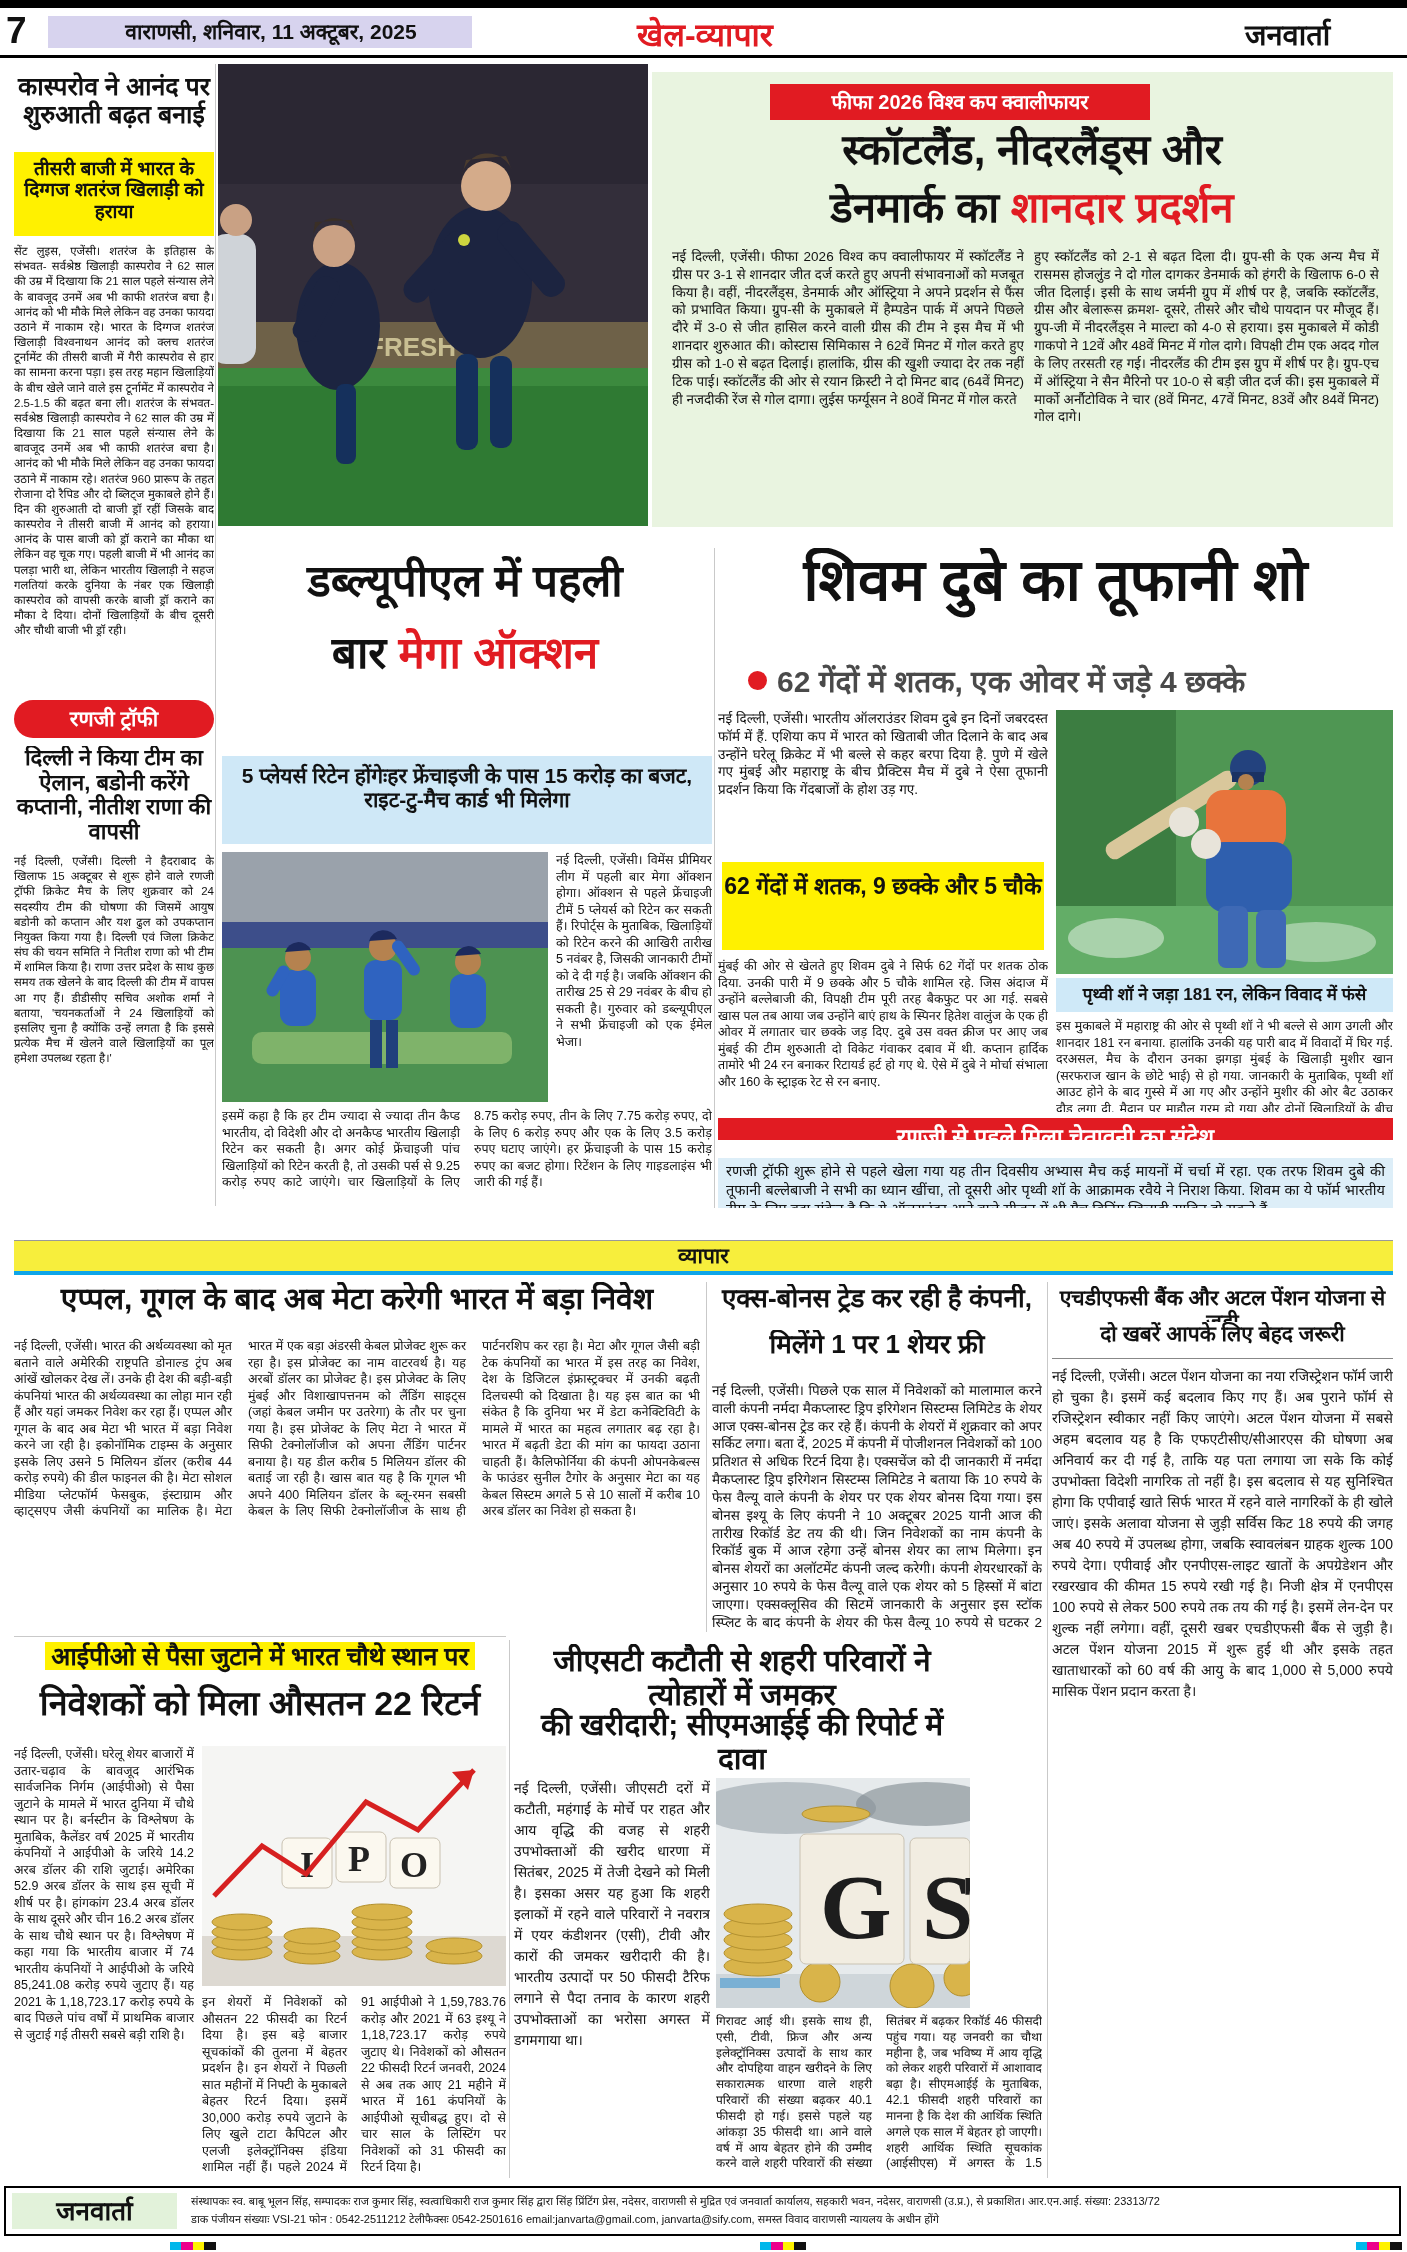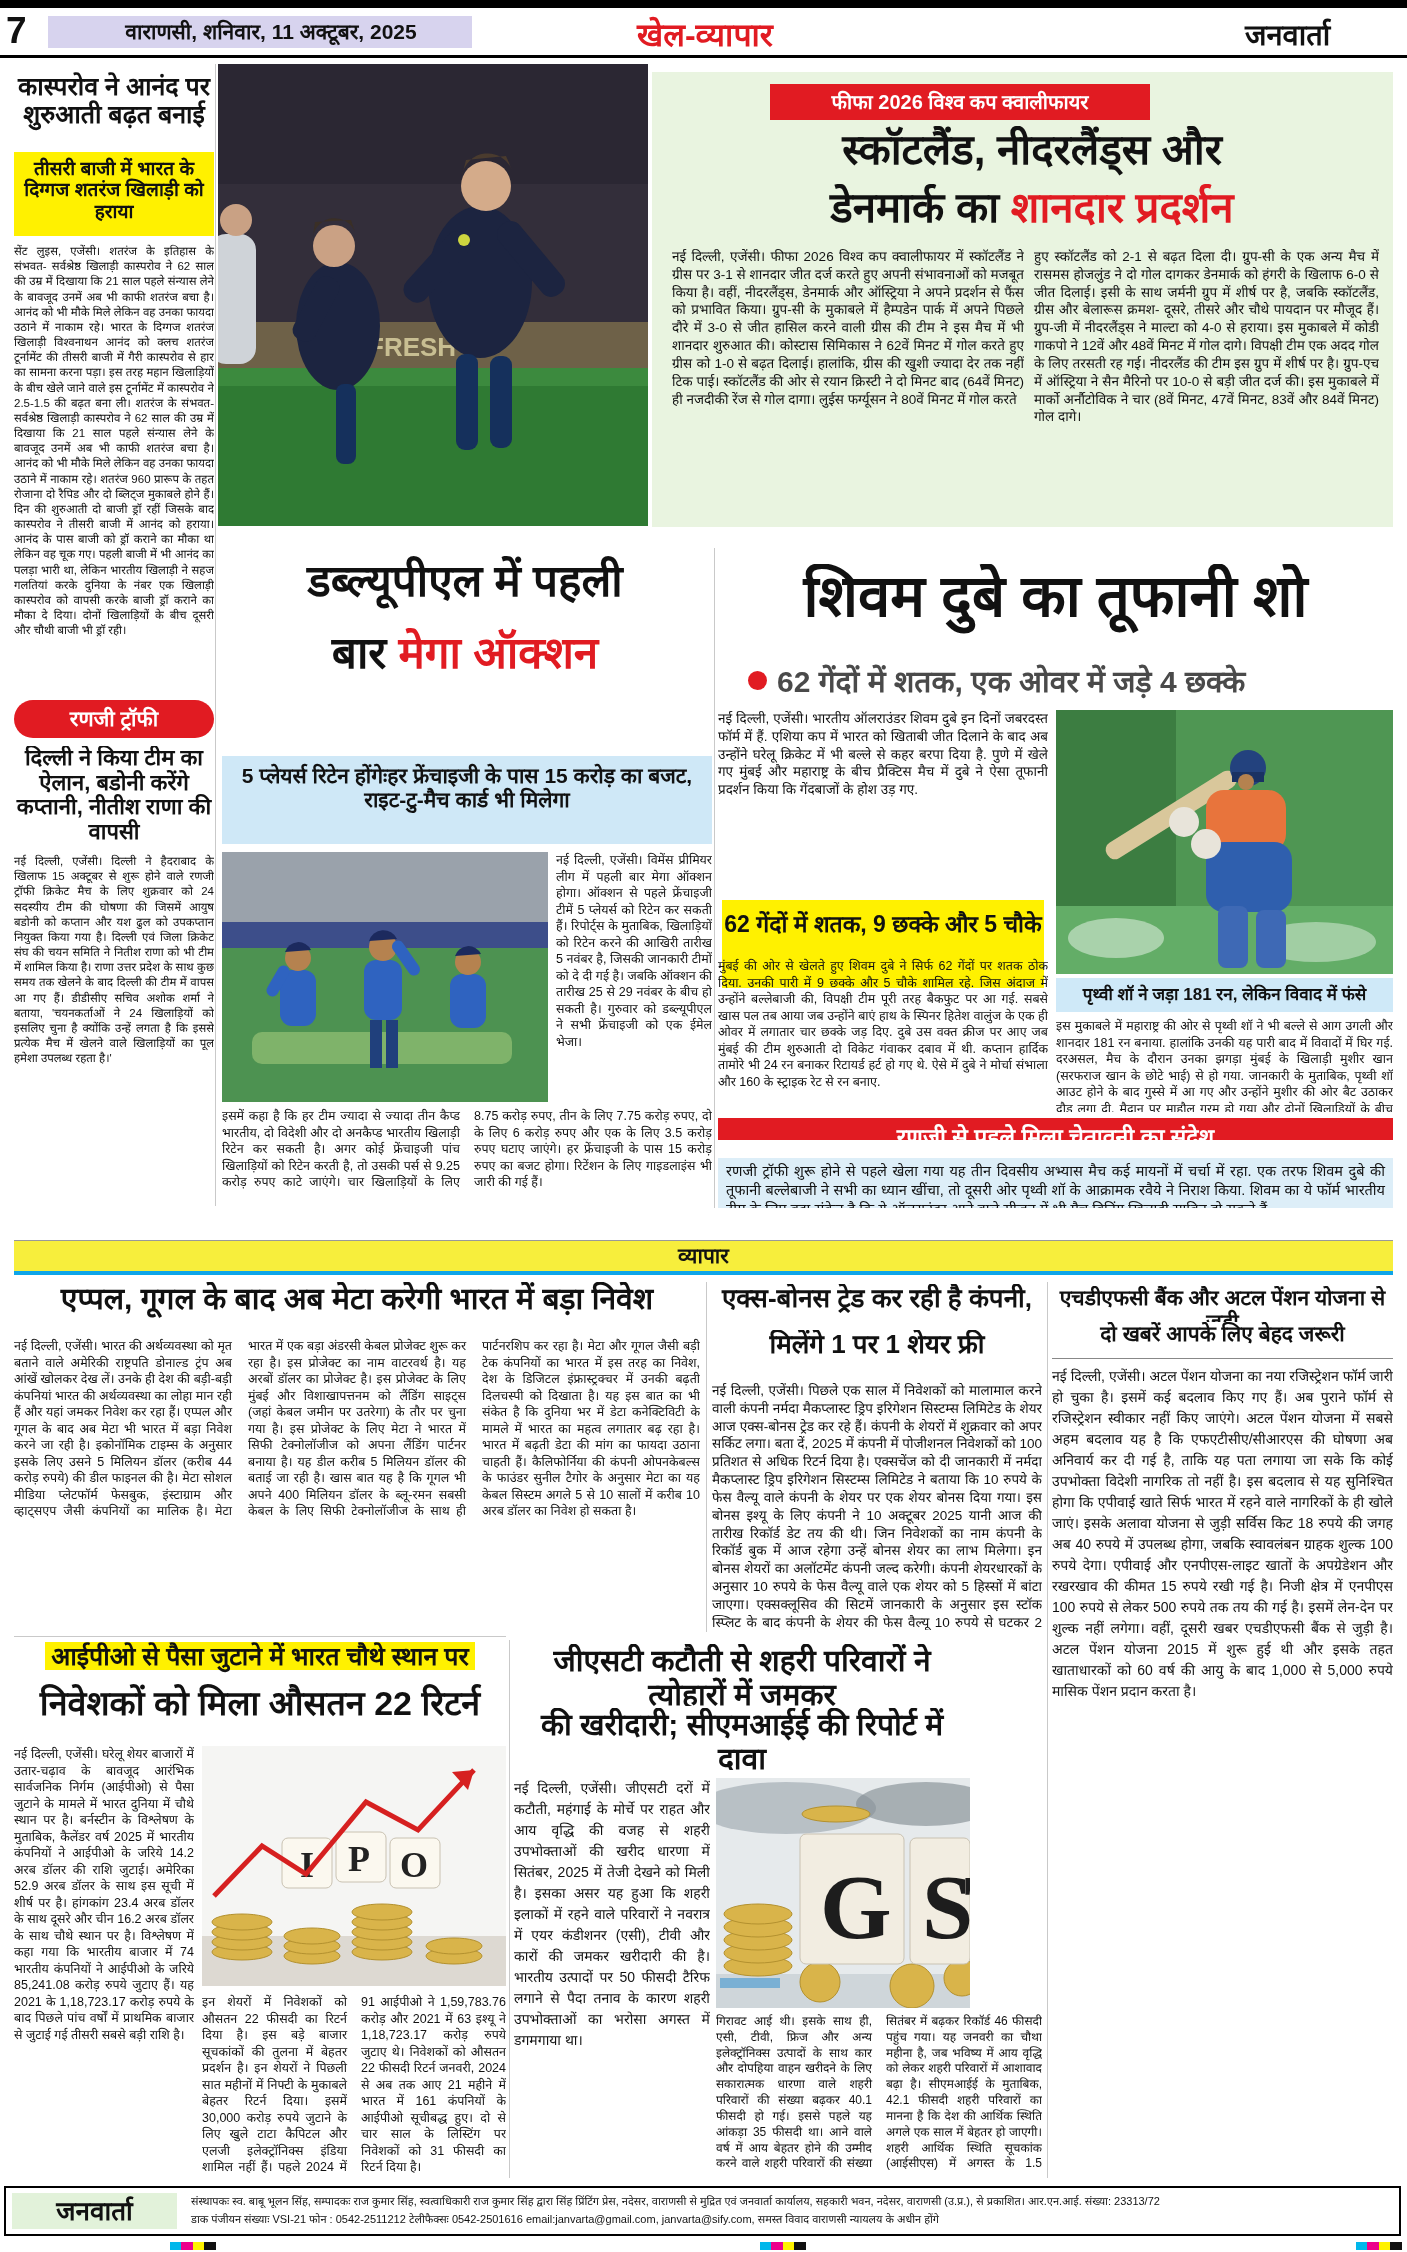--- a/index.html
+++ b/index.html
@@ -106,27 +106,27 @@
       <g>
         <rect x="228" y="122" width="36" height="54" rx="12" fill="#2f63c0"></rect>
         <circle cx="246" cy="110" r="13" fill="#b5824f"></circle>
         <path d="M233 104 a14 14 0 0 1 26 -2 z" fill="#1c2a5e"></path>
       </g>
     </svg>
   </div>
   <div class="abs jus" style="left:556px;top:852px;width:156px;height:250px;font-size:12.5px;">नई दिल्ली, एजेंसी। विमेंस प्रीमियर लीग में पहली बार मेगा ऑक्शन होगा। ऑक्शन से पहले फ्रेंचाइजी टीमें 5 प्लेयर्स को रिटेन कर सकती हैं। रिपोर्ट्स के मुताबिक, खिलाड़ियों को रिटेन करने की आखिरी तारीख 5 नवंबर है, जिसकी जानकारी टीमों को दे दी गई है। जबकि ऑक्शन की तारीख 25 से 29 नवंबर के बीच हो सकती है। गुरुवार को डब्ल्यूपीएल ने सभी फ्रेंचाइजी को एक ईमेल भेजा।</div>
   <div class="abs jus" style="left:222px;top:1108px;width:490px;height:128px;font-size:12.5px;column-count:2;column-gap:14px;">इसमें कहा है कि हर टीम ज्यादा से ज्यादा तीन कैप्ड भारतीय, दो विदेशी और दो अनकैप्ड भारतीय खिलाड़ी रिटेन कर सकती है। अगर कोई फ्रेंचाइजी पांच खिलाड़ियों को रिटेन करती है, तो उसकी पर्स से 9.25 करोड़ रुपए काटे जाएंगे। चार खिलाड़ियों के लिए 8.75 करोड़ रुपए, तीन के लिए 7.75 करोड़ रुपए, दो के लिए 6 करोड़ रुपए और एक के लिए 3.5 करोड़ रुपए घटाए जाएंगे। हर फ्रेंचाइजी के पास 15 करोड़ रुपए का बजट होगा। रिटेंशन के लिए गाइडलाइंस भी जारी की गई हैं।</div>
 
-  <div class="abs hl" style="left:718px;top:548px;width:675px;height:100px;font-size:58px;margin-top:16px;">शिवम दुबे का तूफानी शो</div>
+  <div class="abs hl" style="left:718px;top:548px;width:675px;height:100px;font-size:58px;">शिवम दुबे का तूफानी शो</div>
   <div class="abs" style="left:748px;top:660px;width:620px;height:42px;">
     <span style="display:inline-block;width:19px;height:19px;border-radius:50%;background:#e11b22;margin-right:10px;vertical-align:middle;"></span><span class="bold" style="font-size:30px;color:#4a4a4a;vertical-align:middle;">62 गेंदों में शतक, एक ओवर में जड़े 4 छक्के</span>
   </div>
 
   <div class="abs jus" style="left:718px;top:710px;width:330px;height:146px;font-size:13.5px;">नई दिल्ली, एजेंसी। भारतीय ऑलराउंडर शिवम दुबे इन दिनों जबरदस्त फॉर्म में हैं. एशिया कप में भारत को खिताबी जीत दिलाने के बाद अब उन्होंने घरेलू क्रिकेट में भी बल्ले से कहर बरपा दिया है. पुणे में खेले गए मुंबई और महाराष्ट्र के बीच प्रैक्टिस मैच में दुबे ने ऐसा तूफानी प्रदर्शन किया कि गेंदबाजों के होश उड़ गए.</div>
-  <div class="abs hl" style="left:722px;top:862px;width:322px;height:88px;font-size:23px;background:#fff100;padding-top:12px;box-sizing:border-box;margin-top:38px;">62 गेंदों में शतक, 9 छक्के और 5 चौके</div>
+  <div class="abs hl" style="left:722px;top:862px;width:322px;height:88px;font-size:23px;background:#fff100;padding-top:12px;box-sizing:border-box;">62 गेंदों में शतक, 9 छक्के और 5 चौके</div>
   <div class="abs jus" style="left:718px;top:958px;width:330px;height:152px;font-size:12.5px;">मुंबई की ओर से खेलते हुए शिवम दुबे ने सिर्फ 62 गेंदों पर शतक ठोक दिया. उनकी पारी में 9 छक्के और 5 चौके शामिल रहे. जिस अंदाज में उन्होंने बल्लेबाजी की, विपक्षी टीम पूरी तरह बैकफुट पर आ गई. सबसे खास पल तब आया जब उन्होंने बाएं हाथ के स्पिनर हितेश वालुंज के एक ही ओवर में लगातार चार छक्के जड़ दिए. दुबे उस वक्त क्रीज पर आए जब मुंबई की टीम शुरुआती दो विकेट गंवाकर दबाव में थी. कप्तान हार्दिक तामोरे भी 24 रन बनाकर रिटायर्ड हर्ट हो गए थे. ऐसे में दुबे ने मोर्चा संभाला और 160 के स्ट्राइक रेट से रन बनाए.</div>
 
   <div class="photo" style="left:1056px;top:710px;width:337px;height:264px;">
     <svg width="337" height="264" viewBox="0 0 337 264">
       <rect width="337" height="264" fill="#4f9653"></rect>
       <rect width="120" height="264" fill="#3c7d41"></rect>
       <rect y="196" width="337" height="68" fill="#63ad67"></rect>
       <ellipse cx="60" cy="228" rx="48" ry="20" fill="#ffffff" opacity="0.45"></ellipse>
       <ellipse cx="260" cy="232" rx="60" ry="20" fill="#ffffff" opacity="0.4"></ellipse>
 

